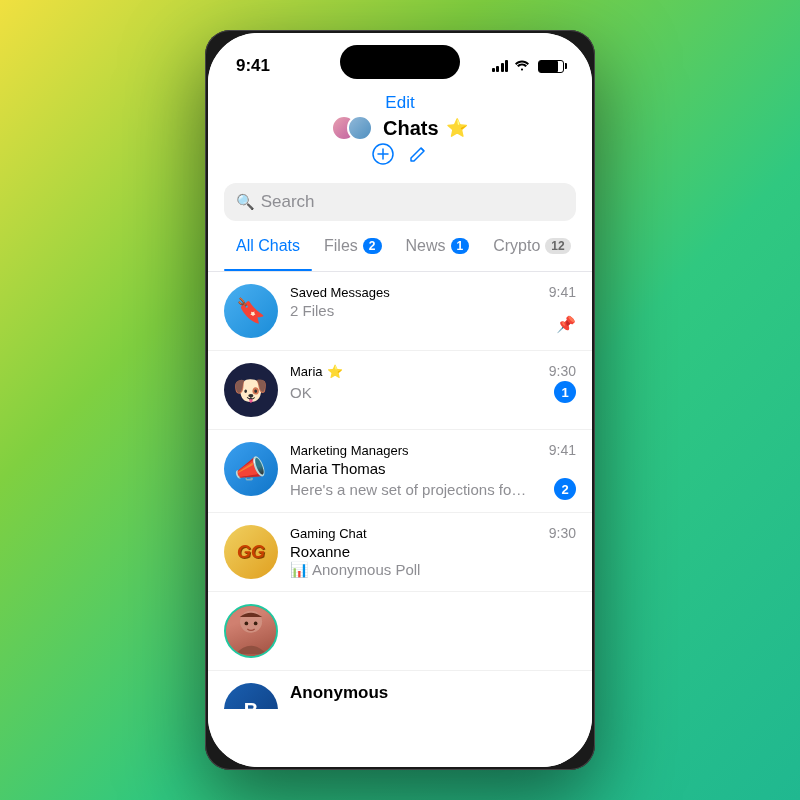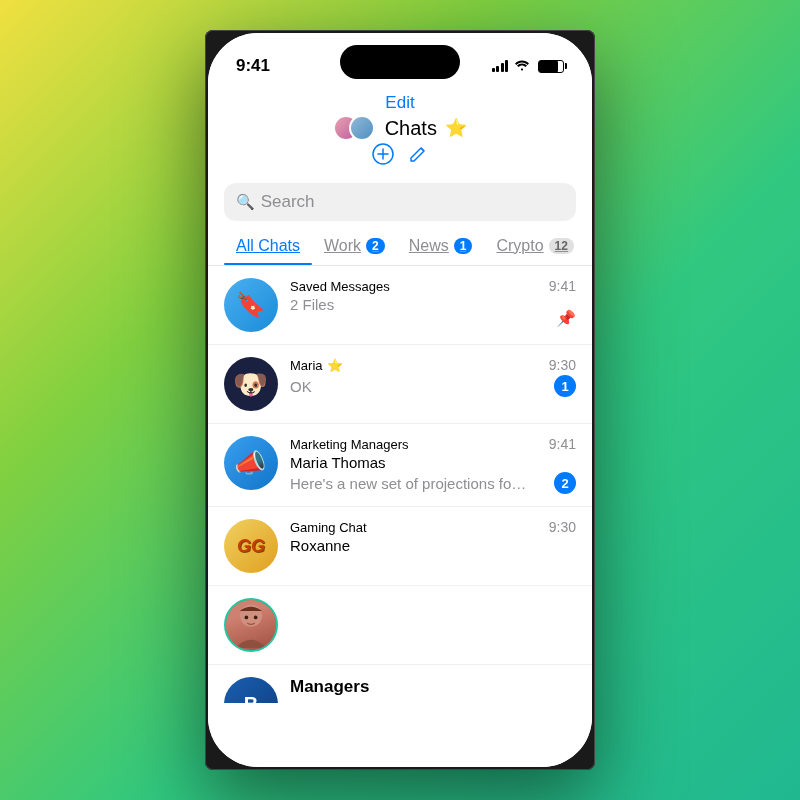--- a/index.html
+++ b/index.html
@@ -10,21 +10,21 @@
       display: flex;
       align-items: center;
       justify-content: center;
       font-family: -apple-system, 'SF Pro Display', 'Helvetica Neue', sans-serif;
       overflow: hidden;
     }
     .phone-frame {
       width: 390px;
       height: 740px;
       background: #1a1a1a;
-      border-radius: 8px;
+      border-radius: 25px;
       padding: 3px;
       box-shadow: 0 30px 80px rgba(0,0,0,0.5), inset 0 0 0 1px #444;
       position: relative;
     }
     .phone-screen {
       width: 100%;
       height: 100%;
       background: #fff;
       border-radius: 50px;
       overflow: hidden;
@@ -134,21 +134,21 @@
       border-radius: 50%;
       border: 2px solid #fff;
       position: absolute;
       overflow: hidden;
       background: #ccc;
     }
     .avatar-small:nth-child(1) { left: 0; top: 2px; background: linear-gradient(135deg, #e8a0b0, #c060a0); z-index: 1; }
     .avatar-small:nth-child(2) { left: 16px; top: 2px; background: linear-gradient(135deg, #a0c8e8, #4080c0); z-index: 2; }
     .header-title {
       font-size: 20px;
-      font-weight: 400;
+      font-weight: 700;
       color: #000;
     }
     .star-icon {
       color: #007AFF;
       font-size: 18px;
     }
     .header-actions {
       display: flex;
       gap: 14px;
       align-items: center;
@@ -177,29 +177,28 @@
     }
     
     .filter-tabs {
       display: flex;
       padding: 0 16px;
       gap: 0;
       border-bottom: 1px solid #e5e5ea;
       overflow: hidden;
     }
     .filter-tab {
-      padding: 8px 12px 10px 12px;
+      padding: 8px 12px 16px 12px;
       font-size: 16px;
       color: #8e8e93;
       white-space: nowrap;
       position: relative;
       display: flex;
       align-items: center;
       gap: 5px;
-      text-decoration: underline;
     }
     .filter-tab.active {
       color: #007AFF;
       font-weight: 500;
     }
     .filter-tab.active::after {
       content: '';
       position: absolute;
       bottom: 0;
       left: 0;
@@ -439,21 +438,21 @@
     <div class="search-bar">
       <span class="search-icon-char">🔍</span>
       <span class="search-placeholder">Search</span>
     </div>
 
     <div class="filter-tabs">
       <div class="filter-tab active">
         <span>All Chats</span>
       </div>
       <div class="filter-tab">
-        <span>Work</span>
+        <span>Files</span>
         <span class="tab-badge">2</span>
       </div>
       <div class="filter-tab">
         <span>News</span>
         <span class="tab-badge">1</span>
       </div>
       <div class="filter-tab">
         <span>Crypto</span>
         <span class="tab-badge gray">12</span>
       </div>
@@ -522,20 +521,23 @@
         <div class="chat-avatar avatar-gaming">
           <span class="gg-text">GG</span>
         </div>
         <div class="chat-content">
           <div class="chat-row1">
             <span class="chat-name">Gaming Chat</span>
             <span class="chat-time">9:30</span>
           </div>
           <div class="chat-row2">
             <span class="chat-sender">Roxanne</span>
+          </div>
+          <div class="chat-row3">
+            <span class="chat-preview-single">📊 Anonymous Poll</span>
           </div>
         </div>
       </div>
 
       <div class="chat-item">
         <div class="chat-avatar avatar-alice">
           <div class="alice-photo">
             <svg width="54" height="54" viewBox="0 0 54 54">
               <circle cx="27" cy="19" r="12" fill="#c07860"></circle>
               <path d="M10 54 Q27 36 44 54" fill="#905040"></path>
@@ -546,20 +548,20 @@
               <path d="M23 27 Q27 30 31 27" fill="none" stroke="#a05040" stroke-width="1.5"></path>
             </svg>
           </div>
         </div>
       </div>
 
       <div class="chat-item" style="border-bottom:none; overflow:hidden; max-height:38px;">
         <div class="chat-avatar avatar-bloomberg" style="width:54px;height:54px;border-radius:50%;display:flex;align-items:center;justify-content:center;font-size:20px;color:#fff;font-weight:700;margin-right:12px;flex-shrink:0;">B</div>
         <div class="chat-content">
           <div class="chat-row1">
-            <span class="chat-name bloomberg-name">Managers</span>
+            <span class="chat-name bloomberg-name">Anonymous</span>
           </div>
         </div>
       </div>
 
     </div>
   </div>
 </div>
 
 </body></html>

